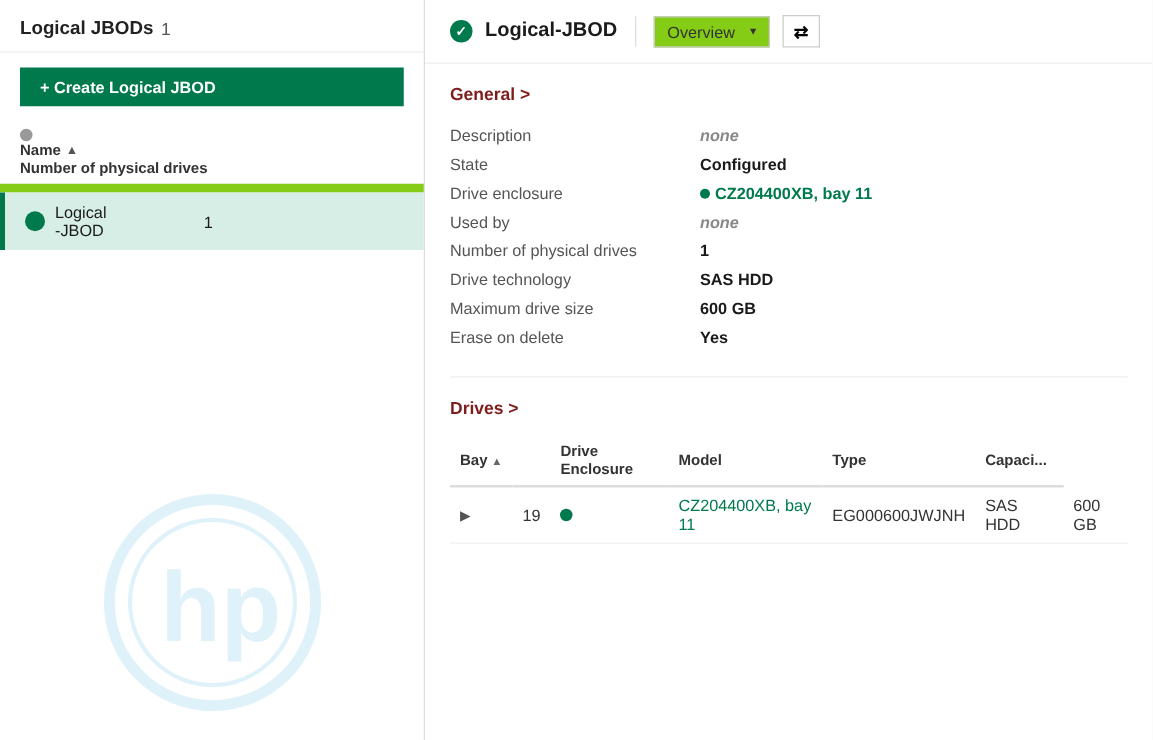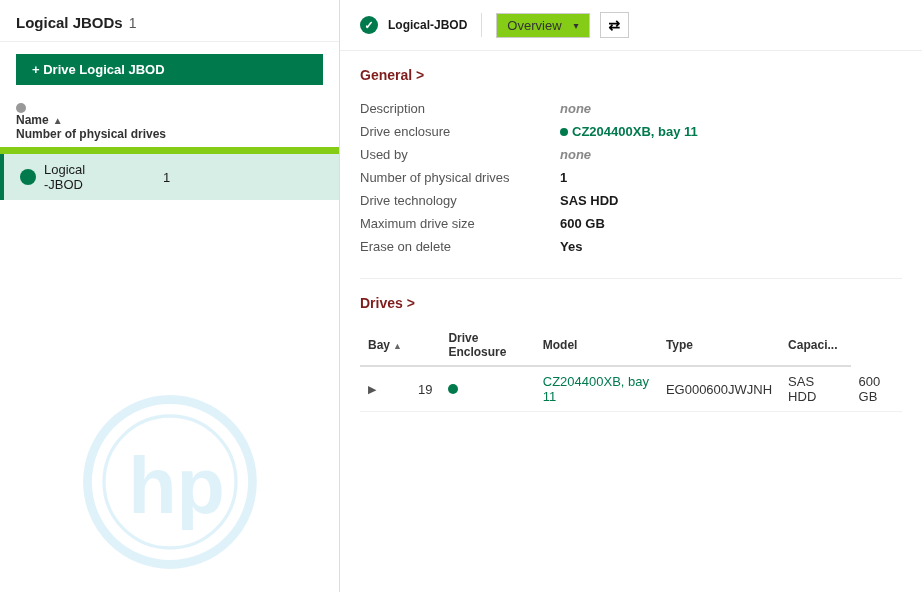--- a/index.html
+++ b/index.html
@@ -146,21 +146,21 @@
       border-radius: 50%;
       display: flex;
       align-items: center;
       justify-content: center;
       color: white;
       font-size: 11px;
       flex-shrink: 0;
     }
 
     .header-title {
-      font-size: 12px;
+      font-size: 16px;
       font-weight: 600;
       color: #1a1a1a;
     }
 
     .header-separator {
       width: 1px;
       height: 24px;
       background: #ddd;
       margin: 0 4px;
     }
@@ -286,21 +286,21 @@
 </head>
 <body>
 
 <div class="left-panel">
 
   <div class="left-header">
     <span class="left-header-title">Logical JBODs</span>
     <span class="left-header-count">1</span>
   </div>
 
-  <button class="create-btn">+ Drive Logical JBOD</button>
+  <button class="create-btn">+ Create Logical JBOD</button>
 
   <div class="table-header">
     <div class="col-indicator">
       <div class="row-indicator-header"></div>
     </div>
     <div class="col-name">
       <span>Name</span>
       <span style="font-size:10px;color:#555;">▲</span>
     </div>
     <div class="col-drives">Number of physical drives</div>
@@ -339,20 +339,24 @@
 
   <div class="content-area">
 
     <div class="section-title">General &gt;</div>
 
     <table class="info-table">
       <tbody id="general-fields">
           <tr>
             <td>Description</td>
             <td><em style="color: rgb(136, 136, 136); font-style: italic;">none</em></td>
+          </tr>
+          <tr>
+            <td>State</td>
+            <td>Configured</td>
           </tr>
           <tr>
             <td>Drive enclosure</td>
             <td>
               <div style="display: flex; align-items: center; gap: 4px;">
                 <div class="dot-green"></div>
                 <a href="#" class="link-green">CZ204400XB, bay 11</a>
               </div>
             </td>
           </tr>

